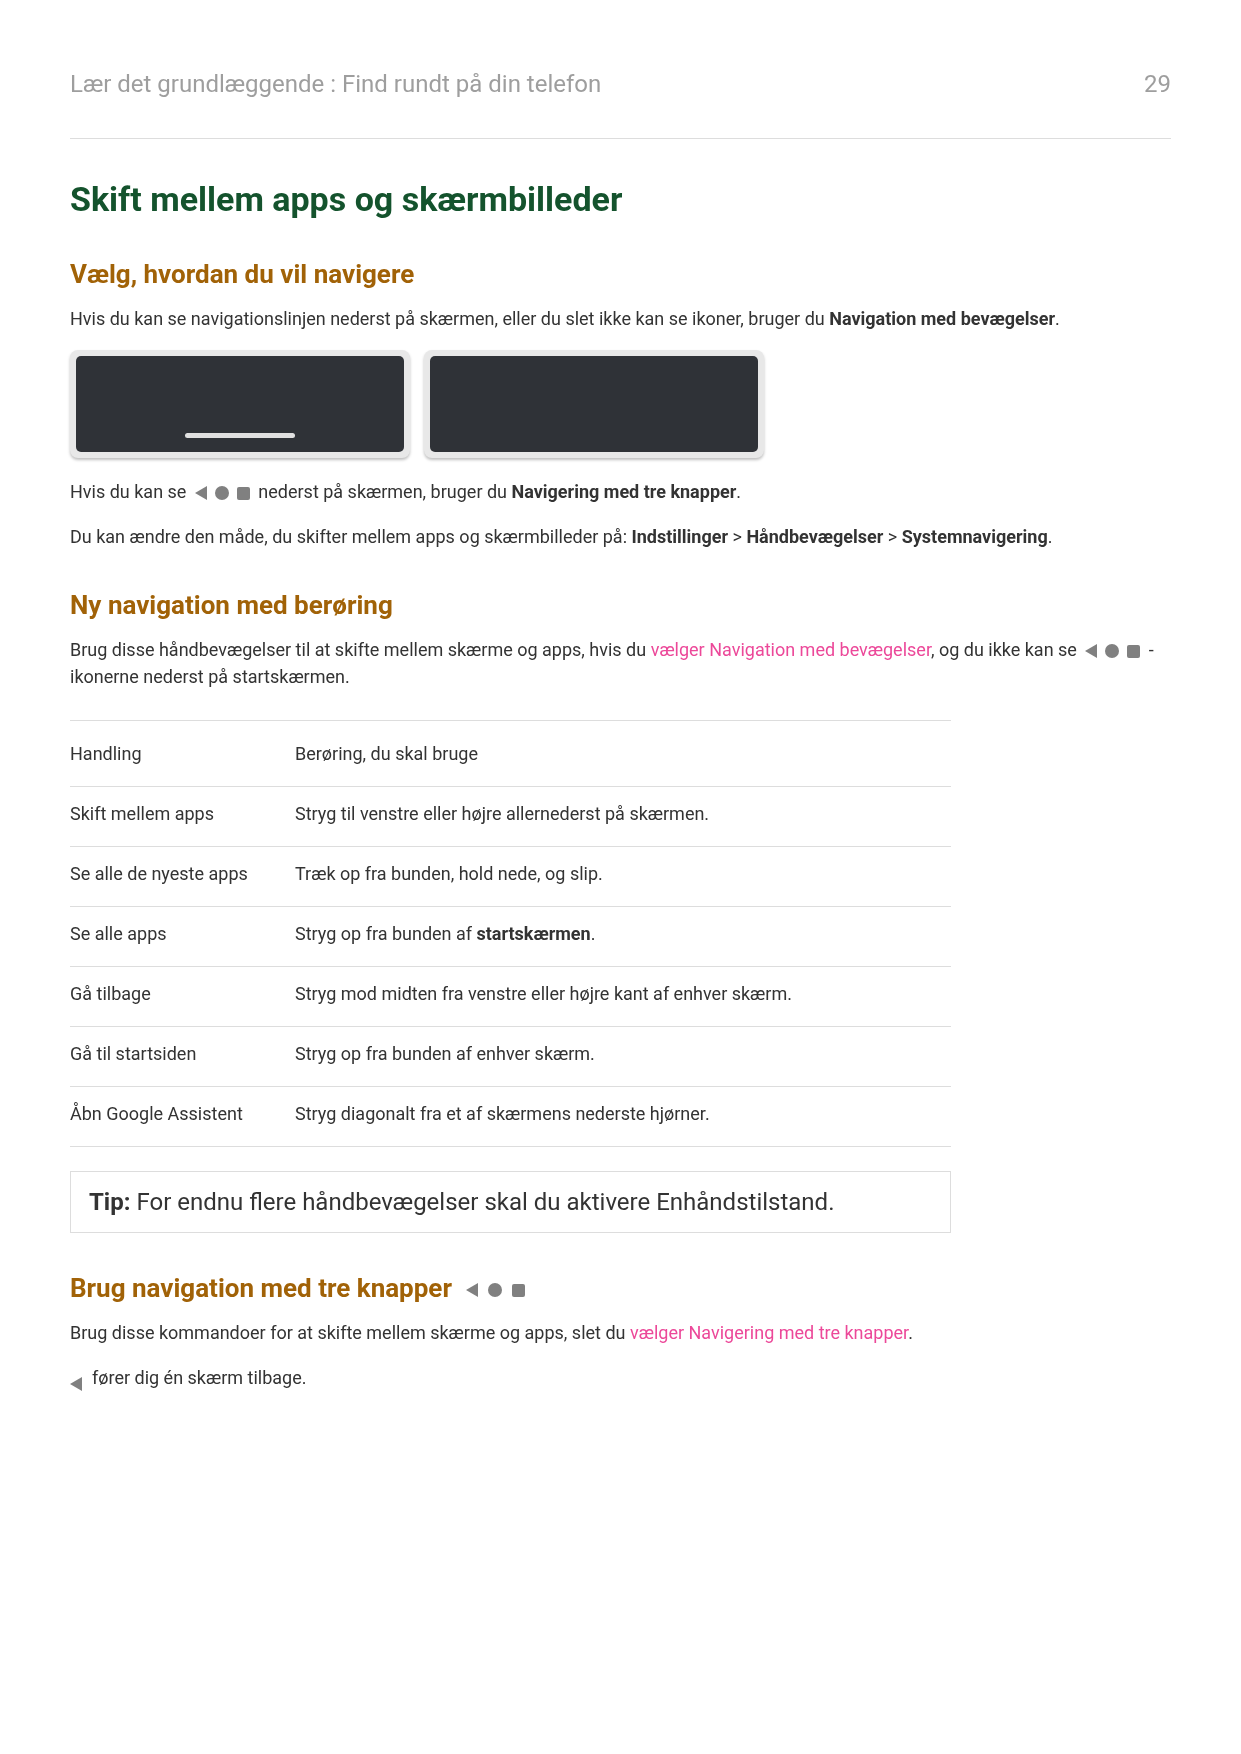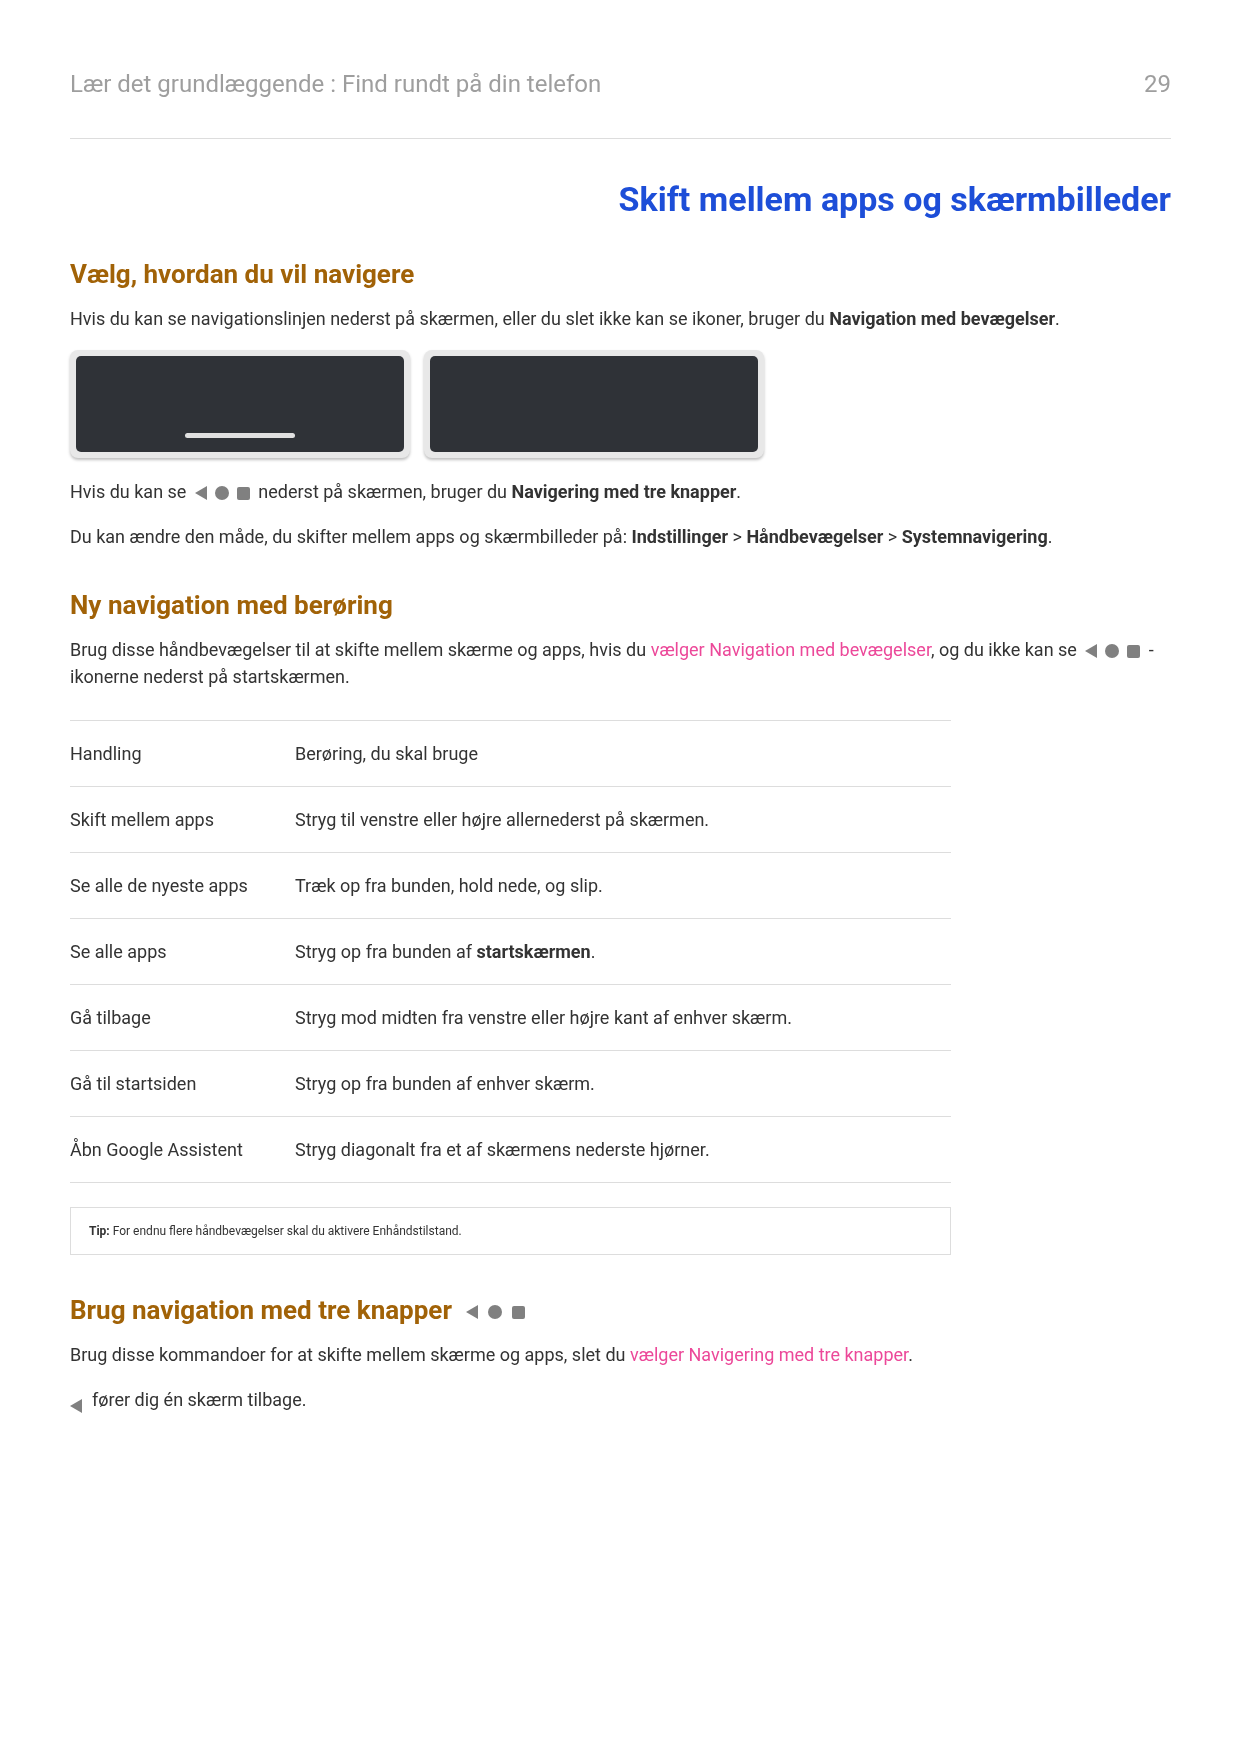--- a/index.html
+++ b/index.html
@@ -19,22 +19,21 @@
     font-size: 24px;
     font-weight: 400;
     padding-bottom: 40px;
     border-bottom: 1px solid #ddd;
     margin-bottom: 40px;
   }
   .page-num { font-size: 24px; }
   h1 {
     font-size: 34px;
     font-weight: 700;
-    color: #1d4ed8;
-    text-align: right;
+    color: #14532d;
   }
   h2 {
     font-size: 26px;
     font-weight: 700;
     color: #a16207;
     margin-top: 40px;
     margin-bottom: 16px;
   }
   p {
     font-size: 18px;
@@ -106,34 +105,34 @@
     font-size: 18px;
   }
   table.gesture-table th {
     text-align: left;
     font-weight: 400;
     padding: 22px 10px 22px 0;
     border-top: 1px solid #ddd;
     border-bottom: 1px solid #ddd;
   }
   table.gesture-table td {
-    padding: 22px 10px 22px 0;
+    padding: 16px 10px 22px 0;
     border-bottom: 1px solid #ddd;
     vertical-align: top;
   }
   table.gesture-table th:first-child,
   table.gesture-table td:first-child {
     width: 225px;
   }
   .tip-box {
     border: 1px solid #ddd;
     padding: 16px 18px;
     margin: 24px 0 10px 0;
     width: 80%;
-    font-size: 12px;
+    font-size: 24px;
   }
   .inline-icons {
     display: inline-flex;
     align-items: center;
     gap: 10px;
     vertical-align: middle;
     margin-left: 8px;
   }
   .back-icon-line {
     display: flex;

